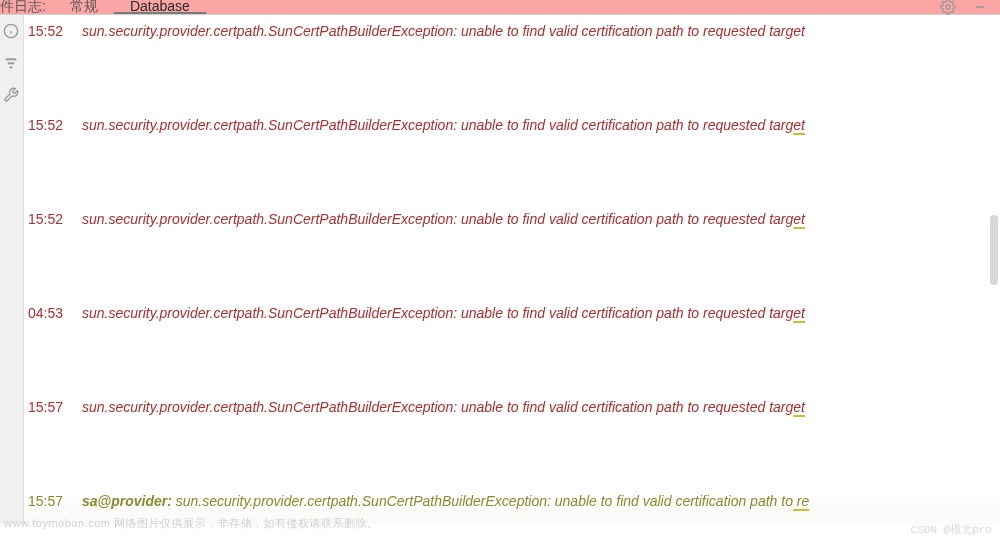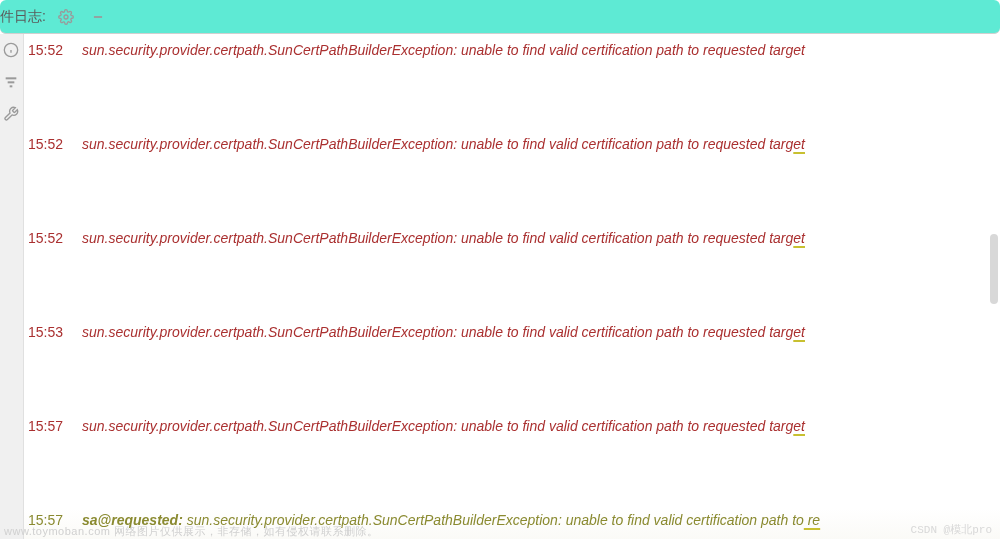--- a/index.html
+++ b/index.html
@@ -12,25 +12,24 @@
       font-size: 14px;
       background: #ffffff;
       width: 1000px;
       height: 539px;
       overflow: hidden;
       position: relative;
     }
     .header {
       display: flex;
       align-items: center;
-      height: 34px;
+      height: 15px;
       border-bottom: 1px solid #d0d0d0;
-      background: #5eead4;
+      background: #fca5a5;
       padding: 0;
-      border-radius: 6px;
     }
     .header-title {
       color: #5a5a5a;
       padding: 0 8px 0 0;
       font-size: 14px;
     }
     .tabs {
       display: flex;
       align-items: center;
       flex: 1;
@@ -134,40 +133,44 @@
       position: absolute;
       right: 2px;
       top: 200px;
       width: 8px;
       height: 70px;
       background: #d8d8d8;
       border-radius: 4px;
     }
     .watermark {
       position: absolute;
-      bottom: 0;
+      bottom: 8px;
       left: 4px;
       font-size: 11px;
       color: #d0d0d0;
       letter-spacing: 0.5px;
     }
     .watermark-right {
       position: absolute;
       bottom: 2px;
       right: 8px;
       font-size: 11px;
       color: #d8d8d8;
       font-family: Liberation Mono, monospace;
     }
   </style>
 </head>
 <body>
 
 <div class="header">
   <span class="header-title">件日志:</span>
+  <div class="tabs">
+    <div class="tab">常规</div>
+    <div class="tab active">Database</div>
+  </div>
   <div class="header-actions">
     <div class="icon-btn">
       <svg width="16" height="16" viewBox="0 0 24 24" fill="none" stroke="currentColor" stroke-width="2">
         <circle cx="12" cy="12" r="3"></circle>
         <path d="M19.4 15a1.65 1.65 0 0 0 .33 1.82l.06.06a2 2 0 1 1-2.83 2.83l-.06-.06a1.65 1.65 0 0 0-1.82-.33 1.65 1.65 0 0 0-1 1.51V21a2 2 0 0 1-4 0v-.09a1.65 1.65 0 0 0-1-1.51 1.65 1.65 0 0 0-1.82.33l-.06.06a2 2 0 1 1-2.83-2.83l.06-.06a1.65 1.65 0 0 0 .33-1.82 1.65 1.65 0 0 0-1.51-1H3a2 2 0 0 1 0-4h.09a1.65 1.65 0 0 0 1.51-1 1.65 1.65 0 0 0-.33-1.82l-.06-.06a2 2 0 1 1 2.83-2.83l.06.06a1.65 1.65 0 0 0 1.82.33h0a1.65 1.65 0 0 0 1-1.51V3a2 2 0 0 1 4 0v.09a1.65 1.65 0 0 0 1 1.51h0a1.65 1.65 0 0 0 1.82-.33l.06-.06a2 2 0 1 1 2.83 2.83l-.06.06a1.65 1.65 0 0 0-.33 1.82v0a1.65 1.65 0 0 0 1.51 1H21a2 2 0 0 1 0 4h-.09a1.65 1.65 0 0 0-1.51 1z"></path>
       </svg>
     </div>
     <div class="icon-btn">
       <svg width="14" height="14" viewBox="0 0 24 24" stroke="currentColor" stroke-width="3">
         <line x1="5" y1="12" x2="19" y2="12"></line>
@@ -211,32 +214,32 @@
         <span class="log-time">15:52</span>
         <span class="log-msg"><span>sun.security.provider.certpath.SunCertPathBuilderException: unable to find valid certification path to requested targ</span><span class="underline-end">et</span></span>
       </div>
 
       <div class="log-entry">
         <span class="log-time">15:52</span>
         <span class="log-msg"><span>sun.security.provider.certpath.SunCertPathBuilderException: unable to find valid certification path to requested targ</span><span class="underline-end">et</span></span>
       </div>
 
       <div class="log-entry">
-        <span class="log-time">15:53</span>
+        <span class="log-time">04:53</span>
         <span class="log-msg"><span>sun.security.provider.certpath.SunCertPathBuilderException: unable to find valid certification path to requested targ</span><span class="underline-end">et</span></span>
       </div>
 
       <div class="log-entry">
         <span class="log-time">15:57</span>
         <span class="log-msg"><span>sun.security.provider.certpath.SunCertPathBuilderException: unable to find valid certification path to requested targ</span><span class="underline-end">et</span></span>
       </div>
 
       <div class="log-entry last">
         <span class="log-time olive">15:57</span>
-        <span class="log-msg olive"><span class="log-prefix">sa@requested: </span><span>sun.security.provider.certpath.SunCertPathBuilderException: unable to find valid certification path to</span><span class="underline-end"> re</span></span>
+        <span class="log-msg olive"><span class="log-prefix">sa@provider: </span><span>sun.security.provider.certpath.SunCertPathBuilderException: unable to find valid certification path to</span><span class="underline-end"> re</span></span>
       </div>
 
     </div>
     <div class="scrollbar"></div>
   </div>
 </div>
 
 <div class="watermark">www.toymoban.com 网络图片仅供展示，非存储，如有侵权请联系删除。</div>
 <div class="watermark-right">CSDN @模北pro</div>
 

